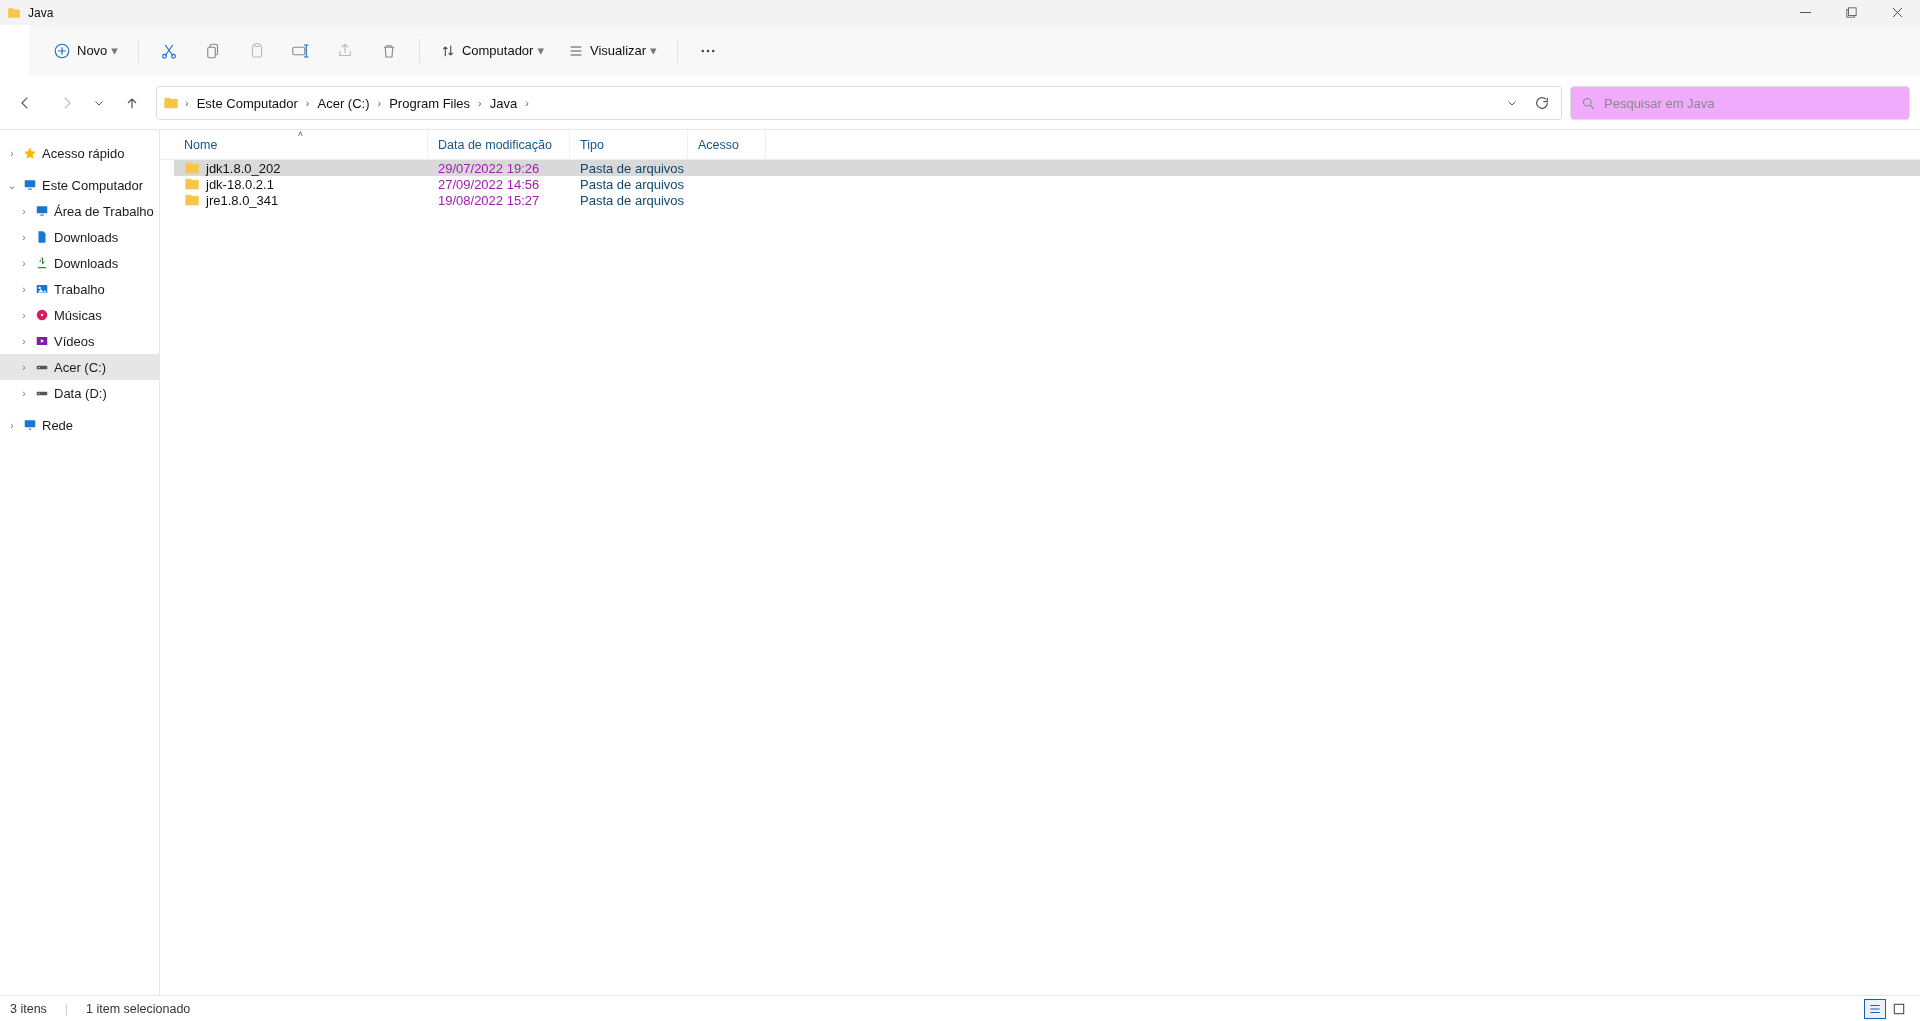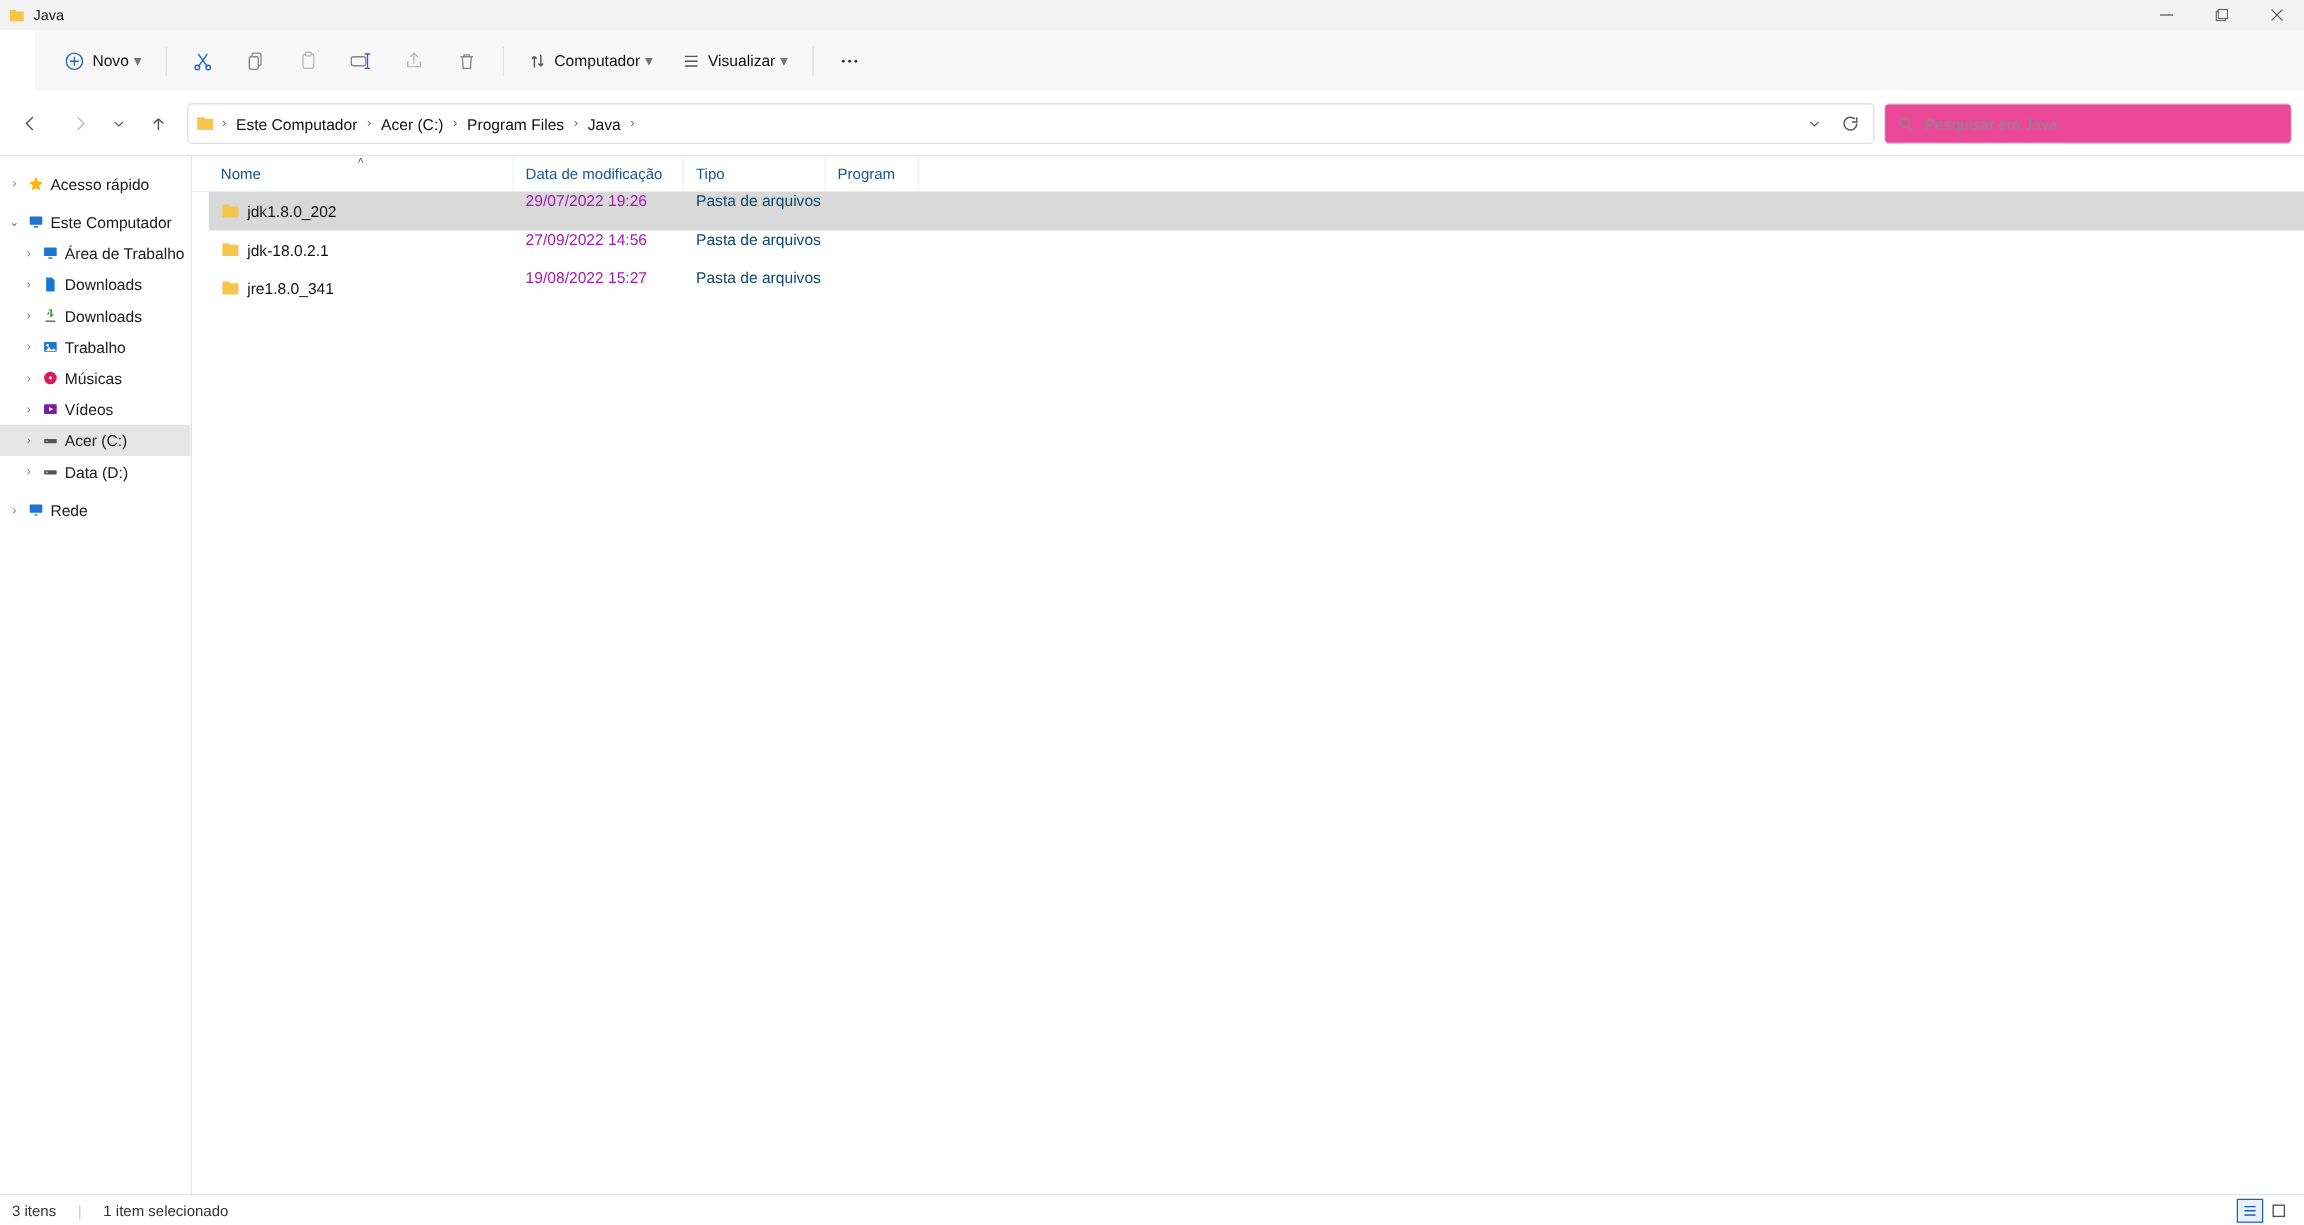--- a/index.html
+++ b/index.html
@@ -24,21 +24,21 @@
   .nav-row { height: 52px; display: flex; align-items: center; padding: 0 10px; gap: 8px; background:#ffffff; }
   .nav-btn { width: 32px; height: 32px; display: flex; align-items:center; justify-content:center; color:#555; }
   .nav-btn.dim { color:#bbb; }
 
   .addr-bar { flex: 1; height: 34px; border: 1px solid #ddd; border-radius: 4px; display: flex; align-items: center; padding: 0 6px; gap: 4px; background:#fff; min-width:0; }
   .addr-bar .crumb { font-size: 13px; color:#111; padding: 0 2px; white-space: nowrap; }
   .addr-bar .crumb-sep { color:#666; font-size:11px; padding:0 2px; }
   .addr-bar .spacer { flex:1; }
   .addr-refresh, .addr-drop { display:flex; align-items:center; justify-content:center; width:26px; height:26px; color:#555; }
 
-  .search-box { width: 340px; height: 34px; border: 1px solid #ddd; border-radius:4px; display:flex; align-items:center; padding:16px 10px; gap:8px; color:#777; background:#ec4899; }
+  .search-box { width: 340px; height: 34px; border: 1px solid #ddd; border-radius:4px; display:flex; align-items:center; padding:16px 10px; gap:8px; color:#777; background:#f0abfc; }
   .search-box input { border:none; outline:none; flex:1; font-size:13px; color:#222; background:transparent; }
   .search-box input::placeholder { color:#888; }
 
   
   .body { display:flex; height: calc(1021px - 25px - 52px - 52px - 26px); border-top:1px solid #e6e6e6; }
 
   
   .sidebar { width: 160px; border-right:1px solid #e6e6e6; overflow:hidden; font-size:13px; background:#fff; padding-top:10px; }
   .tree-row { display:flex; align-items:center; height:26px; padding-left:6px; gap:4px; white-space:nowrap; }
   .tree-row.indent2 { padding-left:18px; }
@@ -58,21 +58,21 @@
   
   .files { flex:1; display:flex; flex-direction:column; }
   .cols { display:flex; height:30px; align-items:center; font-size:12.5px; color:#15568e; border-bottom:1px solid #eee; padding-left:14px; user-select:none;}
   .col { border-right:1px solid #f0f0f0; display:flex; align-items:center; padding-left:10px; height:100%; position:relative;}
   .col.name { width: 254px; }
   .col.date { width: 142px; text-align: center; }
   .col.type { width: 118px; }
   .col.size { width: 78px; }
   .sort-ind { position:absolute; top:-1px; left:50%; transform:translateX(-50%); font-size:9px; color:#555;}
   .file-rows { padding-left:14px; }
-  .file-row { display:flex; height:32px; font-size:13px; }
+  .file-row { display:flex; align-items:center; height:16px; font-size:13px; }
   .file-row.selected { background:#d9d9d9; }
   .file-row .cell { padding-left:10px; overflow:hidden; white-space:nowrap; text-overflow:ellipsis; }
   .file-row .cell.name { width:254px; display:flex; align-items:center; gap:6px; color:#111;}
   .file-row .cell.date { width:142px; color:#a21caf;}
   .file-row .cell.type { width:118px; color:#0c4a6e;}
   .file-row .cell.size { width:78px; color:#555;}
 
   
   .status-bar { height:26px; border-top:1px solid #e6e6e6; display:flex; align-items:center; font-size:12.5px; color:#333; padding:0 10px; gap:18px; background:#fff;}
   .status-bar .right { margin-left:auto; display:flex; gap:2px; align-items:center;}
@@ -379,21 +379,21 @@
         <span class="sort-ind">˄</span>
         <span>Nome</span>
       </div>
       <div class="col date">
         <span>Data de modificação</span>
       </div>
       <div class="col type">
         <span>Tipo</span>
       </div>
       <div class="col size">
-        <span>Program</span>
+        <span>Acesso</span>
       </div>
     </div>
     <div class="file-rows" id="file-rows">
         <div class="file-row selected">
           <div class="cell name">
             <span class="ico">
               <svg width="16" height="16" viewBox="0 0 24 24">
                 <path fill="#f6c549" d="M10 4H2v16h20V6H12l-2-2z"></path>
               </svg>
             </span>

